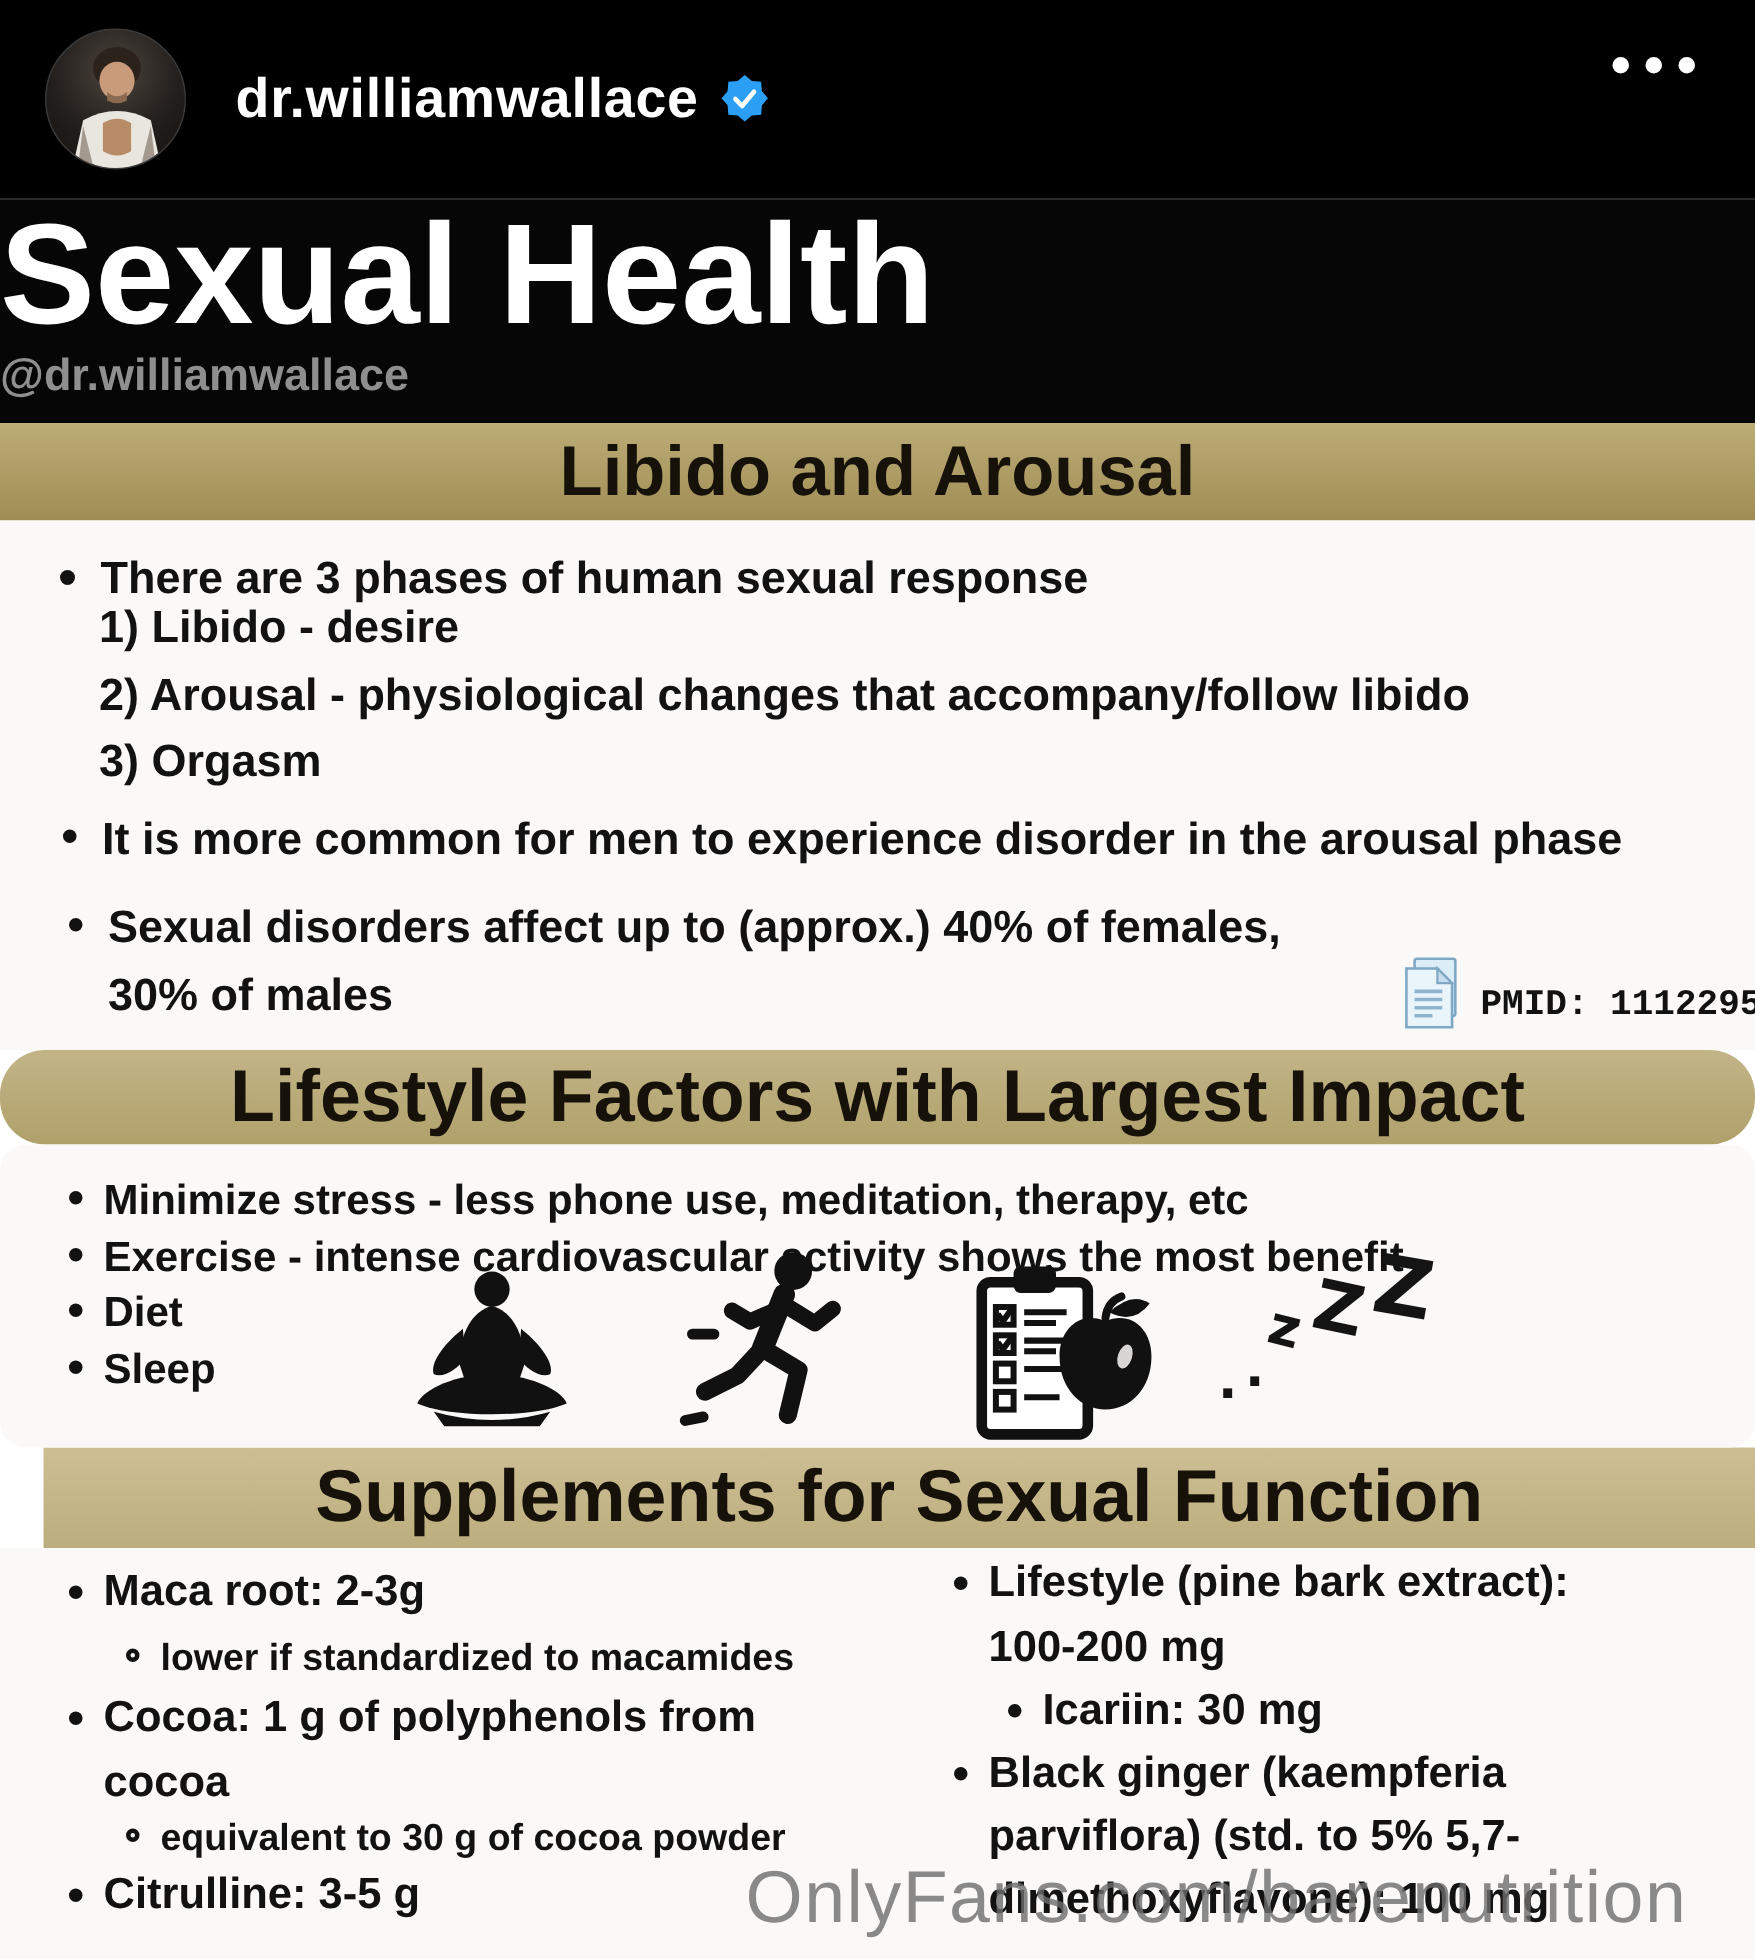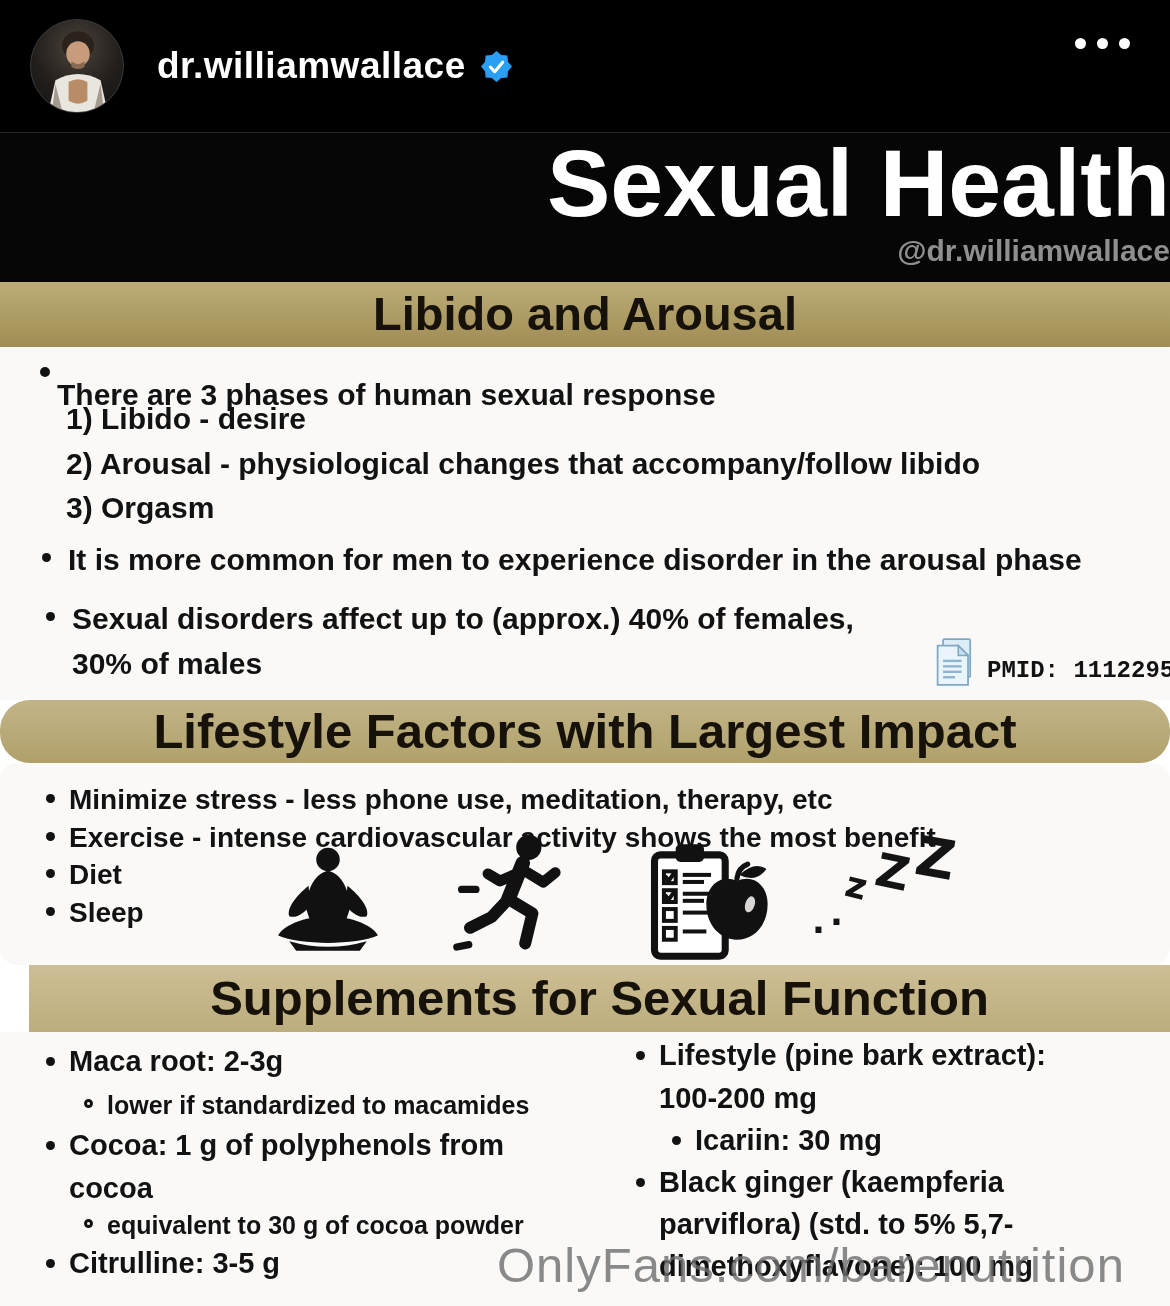--- a/index.html
+++ b/index.html
@@ -20,21 +20,21 @@
     overflow:hidden; position:relative; border:1px solid #3a3a3a;
     background:radial-gradient(circle at 50% 30%, #4c443e 0%, #221e1b 55%, #121110 100%);
   }
   .avatar svg { position:absolute; left:0; top:0; }
   .username { color:#fff; font-size:37px; font-weight:700; margin-left:33px; letter-spacing:.5px; }
   .badge { margin-left:14px; margin-top:4px; }
   .menu-dots { position:absolute; right:40px; top:38px; display:flex; gap:11px; cursor:pointer; }
   .menu-dots i { width:11px; height:11px; border-radius:50%; background:#fff; }
   
   .title-block {
-    height:149px; background:#060606; text-align:right; position:relative;
+    height:149px; background:#060606; text-align:left; position:relative;
   }
   .title-block h1 {
     color:#fff; font-size:95px; font-weight:700; line-height:1.0;
     letter-spacing:0px; padding-top:3px;
   }
   .handle { color:#8f8f8f; font-size:30px; font-weight:700; margin-top:3px; }
   
   .banner {
     text-align:center; color:#16120a; font-weight:700; overflow:hidden;
   }
@@ -111,21 +111,21 @@
   </div>
 
   <div class="title-block">
     <h1>Sexual Health</h1>
     <div class="handle">@dr.williamwallace</div>
   </div>
 
   <div class="banner banner1">Libido and Arousal</div>
 
   <div class="white s1">
-    <div class="row f30" style="left:40px; top:8px;flex-direction:column;">
+    <div class="row f30" style="left:40px; top:21px;">
       <i class="dot"></i>
         <span class="txt">There are 3 phases of human sexual response</span>
     </div>
     <div class="row f30" style="left:66px; top:54px;">
       <span>1) Libido - desire</span>
     </div>
     <div class="row f30" style="left:66px; top:99px;">
       <span>2) Arousal - physiological changes that accompany/follow libido</span>
     </div>
     <div class="row f30" style="left:66px; top:143px;">

